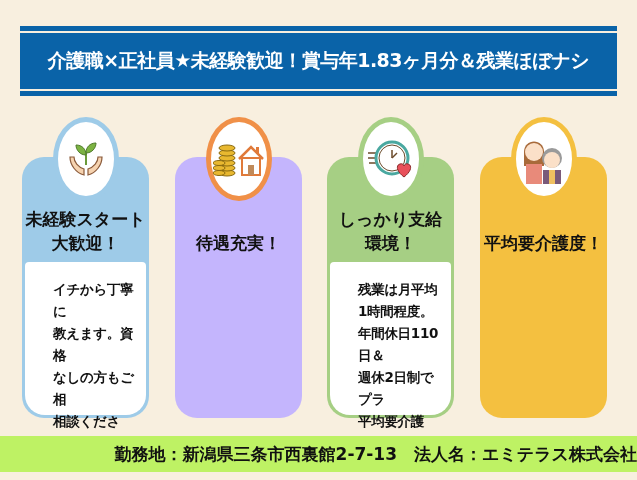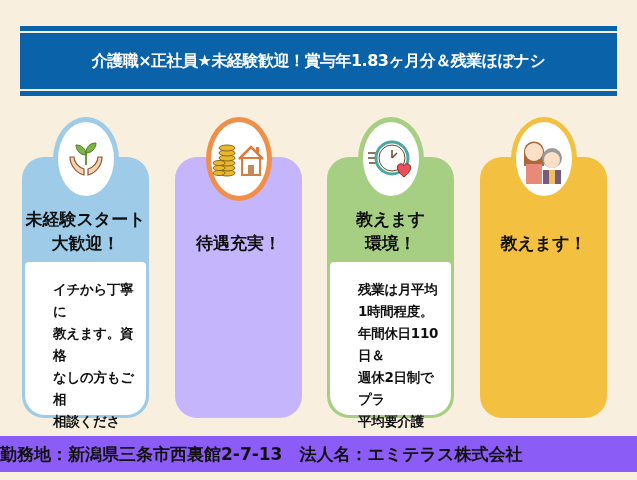--- a/index.html
+++ b/index.html
@@ -13,21 +13,21 @@
     position: absolute; left: 20px; top: 26px; width: 597px; height: 70px;
     background: #0a63a8;
     display: flex; align-items: center; justify-content: center;
   }
   .banner::before, .banner::after {
     content: ""; position: absolute; left: 0; right: 0; height: 2px; background: #f8efdf;
   }
   .banner::before { top: 5px; }
   .banner::after { bottom: 5px; }
   .banner-title {
-    color: #fff; font-weight: bold; font-size: 16px; letter-spacing: -0.5px; white-space: nowrap;
+    color: #fff; font-weight: bold; font-size: 19px; letter-spacing: -0.5px; white-space: nowrap;
   }
   .card {
     position: absolute; top: 157px; width: 127px; height: 261px;
     border-radius: 22px;
   }
   .card .head {
     position: absolute; left: 0; right: 0; top: 0; height: 106px;
     display: flex; align-items: flex-end; justify-content: center;
     padding-bottom: 8px;
   }
@@ -51,22 +51,22 @@
   }
   .c1 { left: 22px; background: #9ecbe8; }
   .c1 .badge { border-color: #9ecbe8; }
   .c2 { left: 175px; background: #c4b5fd; }
   .c2 .badge { border-color: #f09048; }
   .c3 { left: 327px; background: #a6cf84; }
   .c3 .badge { border-color: #a6cf84; }
   .c4 { left: 480px; background: #f4c040; }
   .c4 .badge { border-color: #f4c040; }
   .footer {
-    position: absolute; left: 0; right: 0; top: 436px; height: 36px; background: #8b5cf6;
-    display: flex; align-items: center; justify-content: flex-start;
+    position: absolute; left: 0; right: 0; top: 436px; height: 36px; background: #bef264;
+    display: flex; align-items: center; justify-content: flex-end;
   }
   .footer-text { font-weight: bold; font-size: 17px; color: #111; white-space: pre; }
 </style>
 </head>
 <body>
 
 <div class="banner">
   <span class="banner-title">介護職×正社員★未経験歓迎！賞与年1.83ヶ月分＆残業ほぼナシ</span>
 </div>
 
@@ -124,21 +124,21 @@
       <line x1="2" y1="21" x2="9" y2="21" stroke="#6a4a2a" stroke-width="1.5"></line>
       <line x1="3" y1="26" x2="10" y2="26" stroke="#6a4a2a" stroke-width="1.5"></line>
       <circle cx="26" cy="21" r="16" fill="#fff" stroke="#4aa8a0" stroke-width="3"></circle>
       <circle cx="26" cy="21" r="13" fill="#fff" stroke="#6a4a2a" stroke-width="1"></circle>
       <line x1="26" y1="21" x2="26" y2="13" stroke="#6a4a2a" stroke-width="1.5"></line>
       <line x1="26" y1="21" x2="31" y2="16" stroke="#6a4a2a" stroke-width="1.5"></line>
       <path d="M38 40 C30 34 30 28 34 27 C36 26 38 28 38 29 C38 28 40 26 42 27 C46 28 46 34 38 40Z" fill="#e8505a" stroke="#8a2a2a" stroke-width="1"></path>
     </svg>
   </div>
   <div class="head">
-    <span class="head-text">教えます
+    <span class="head-text">しっかり支給
 環境！</span>
   </div>
   <div class="body">
     <p class="body-text">残業は月平均
 1時間程度。
 年間休日110日＆
 週休2日制でプラ
 平均要介護度。</p>
   </div>
 </div>
@@ -149,19 +149,19 @@
       <path d="M6 20 C6 6 26 6 26 20 L26 34 L6 34Z" fill="#a86a3a"></path>
       <circle cx="16" cy="20" r="9" fill="#fbe0c8"></circle>
       <rect x="8" y="32" width="16" height="20" fill="#e88a7a"></rect>
       <circle cx="34" cy="26" r="10" fill="#9a9a9a"></circle>
       <circle cx="34" cy="28" r="8" fill="#fbe0c8"></circle>
       <rect x="25" y="38" width="18" height="14" fill="#7a5a7a"></rect>
       <rect x="31" y="38" width="6" height="14" fill="#f0c060"></rect>
     </svg>
   </div>
   <div class="head">
-    <span class="head-text">教えます！</span>
+    <span class="head-text">平均要介護度！</span>
   </div>
 </div>
 
 <div class="footer">
   <span class="footer-text">勤務地：新潟県三条市西裏館2-7-13　法人名：エミテラス株式会社</span>
 </div>
 
 </body></html>

